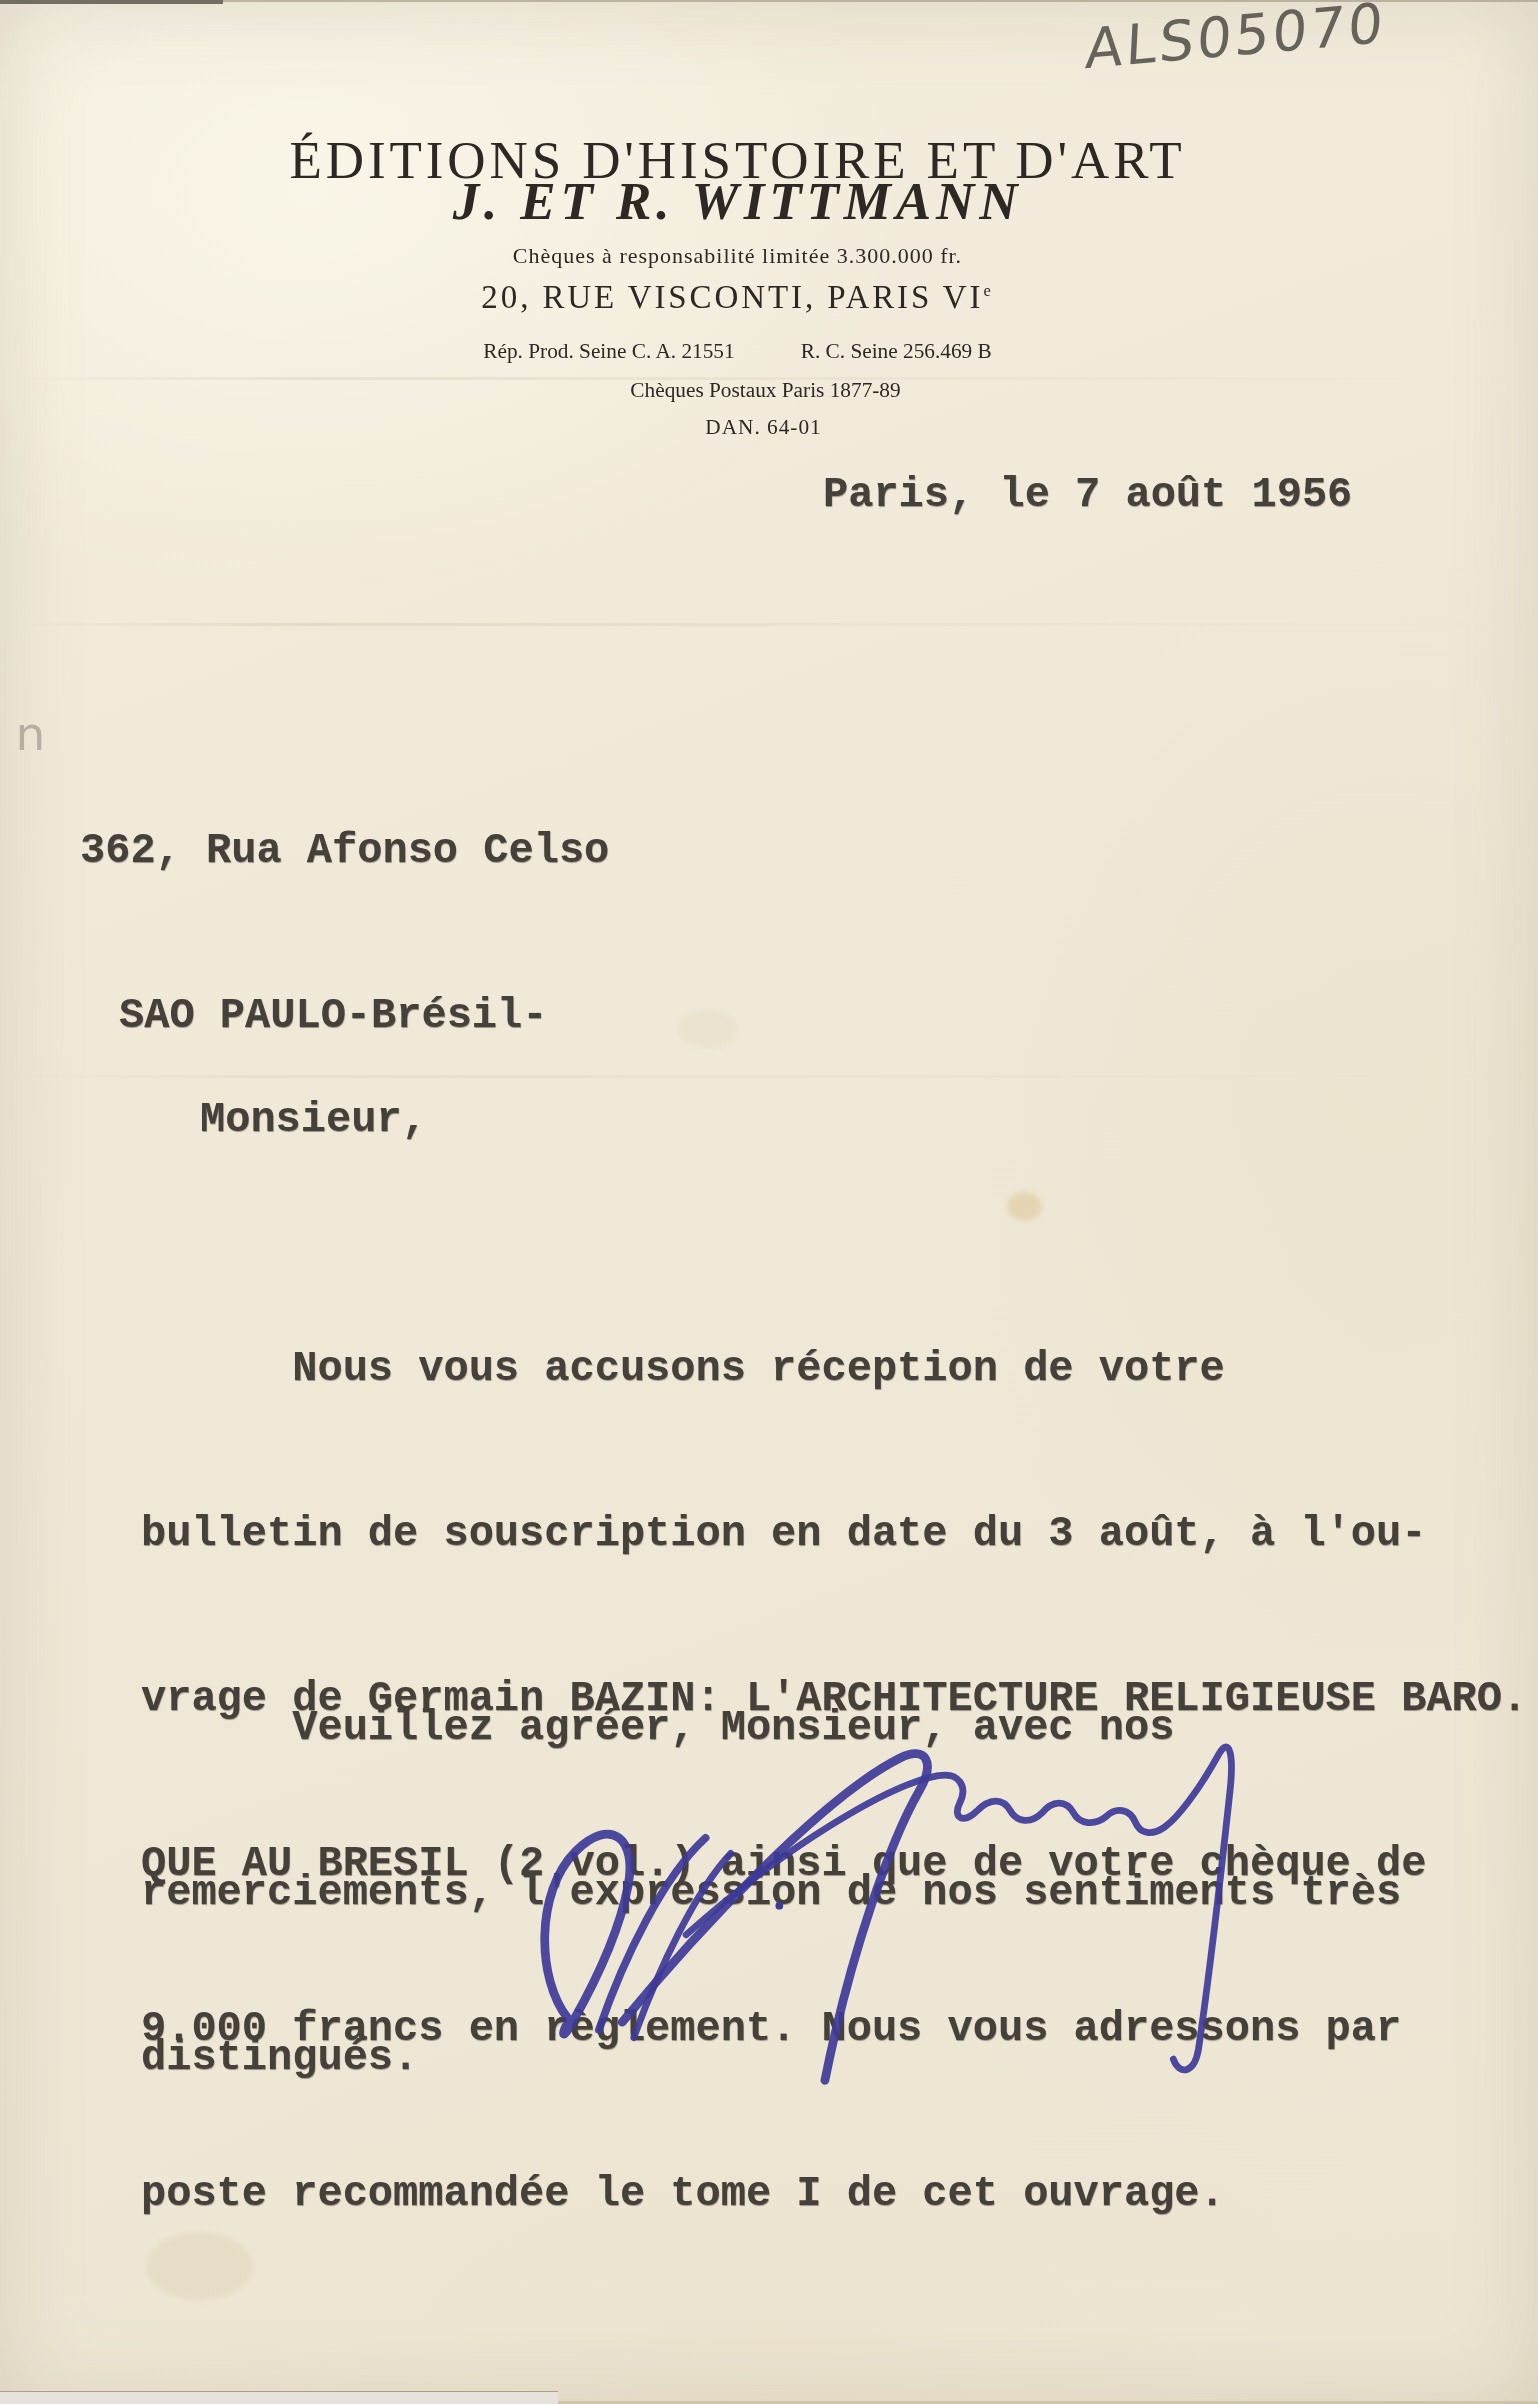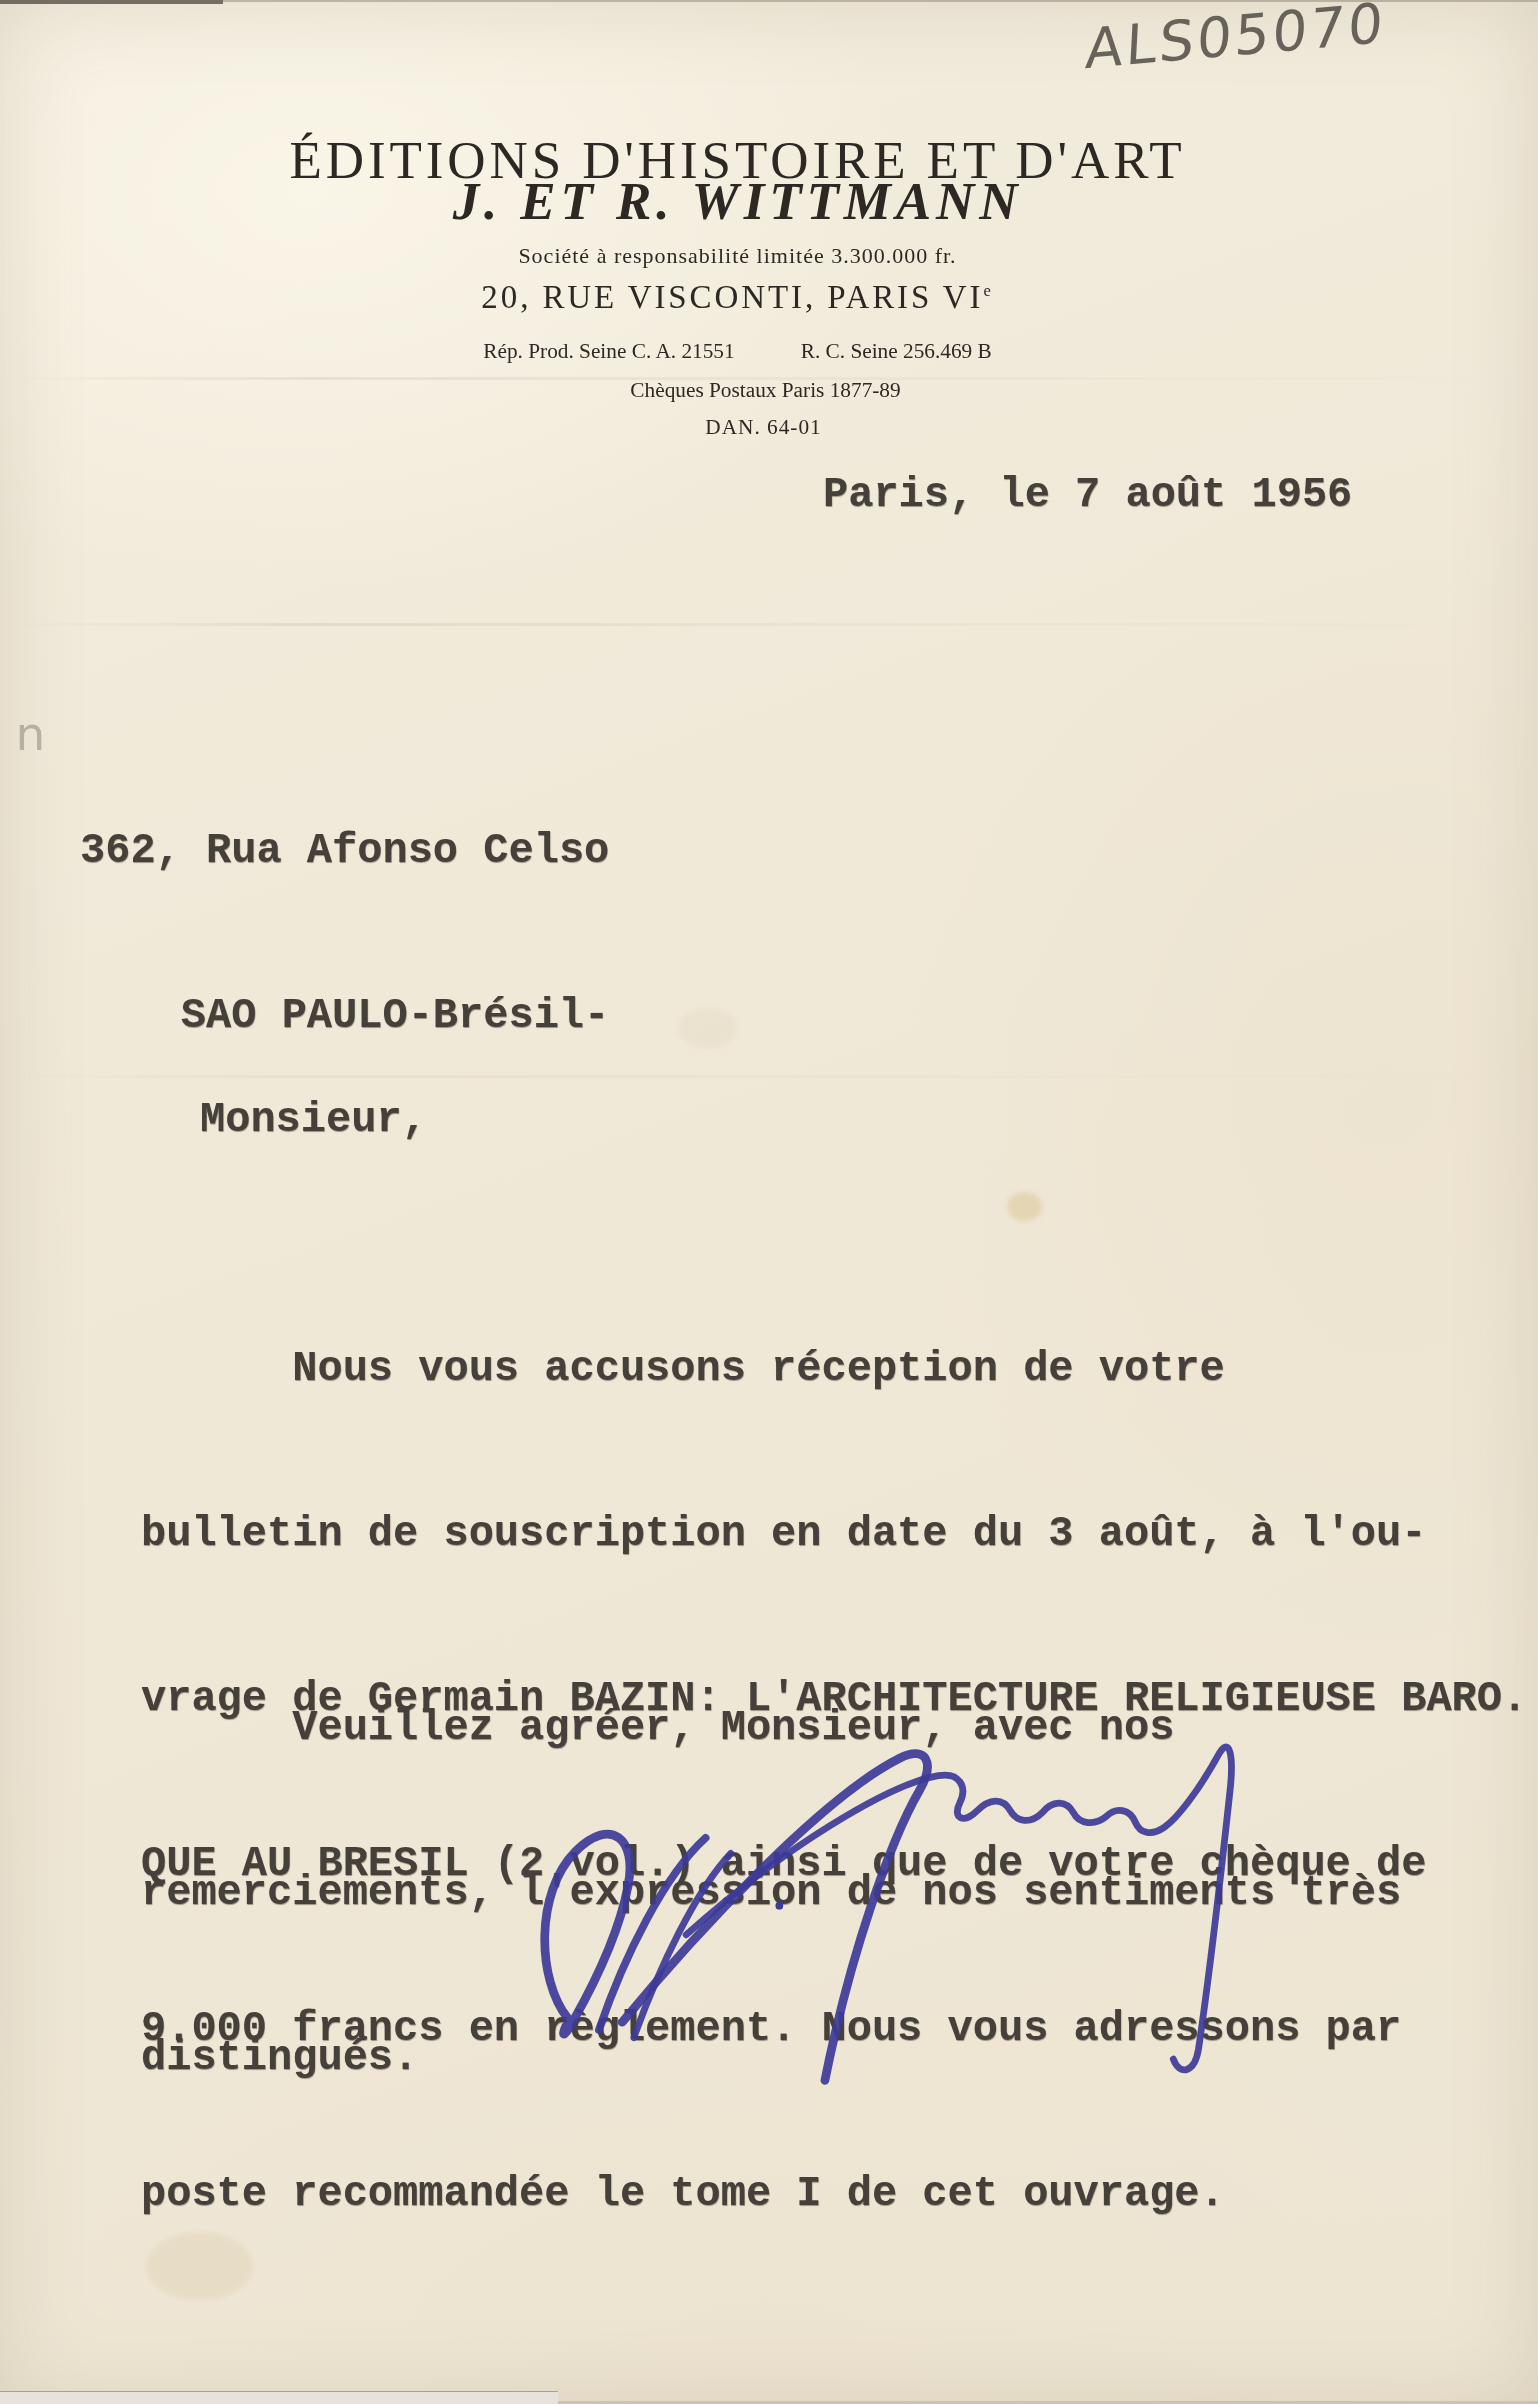--- a/index.html
+++ b/index.html
@@ -54,21 +54,21 @@
     font-family:"Liberation Mono","DejaVu Sans Mono",monospace;
     font-weight:700;
     font-size:42px;line-height:55px;
     color:#45403a;
     white-space:pre;
     text-shadow:0.5px 0.5px 0.8px rgba(55,45,35,.45);
   }
   .dateline{left:823px;top:468px;}
   .recipient{left:80px;top:714px;}
   .recipient .r0{padding-left:23px;}
-  .recipient .r2{padding-left:39px;text-align:right;}
+  .recipient .r2{padding-left:39px;}
   .salutation{left:200px;top:1093px;}
   .para1{left:141px;top:1232px;}
   .para2{left:141px;top:1591px;}
   .stray{
     position:absolute;left:15.5px;top:706px;
     font-family:"DejaVu Sans",sans-serif;
     font-size:47px;color:rgba(112,106,95,.42);
   }
   
   .sig{position:absolute;left:529px;top:1729px;}
@@ -87,21 +87,21 @@
   <div class="stain stain1"></div>
   <div class="stain stain2"></div>
   <div class="stain stain3"></div>
   <div class="edge-bottom"></div>
   <div class="edge-bottom2"></div>
 
   <div class="annotation">ALS05070</div>
 
   <div class="lh lh1">ÉDITIONS D'HISTOIRE ET D'ART</div>
   <div class="lh lh2">J. ET R. WITTMANN</div>
-  <div class="lh lh3">Société à responsabilité limitée 3.300.000 fr.</div>
+  <div class="lh lh3">Chèques à responsabilité limitée 3.300.000 fr.</div>
   <div class="lh lh4"><span>20, RUE VISCONTI, PARIS VI</span><sup>e</sup></div>
   <div class="lh lh5"><span class="gap">Rép. Prod. Seine C. A. 21551</span><span>R. C. Seine 256.469 B</span></div>
   <div class="lh lh6">Chèques Postaux Paris 1877-89</div>
   <div class="lh lh7">DAN. 64-01</div>
 
   <div class="tw dateline">Paris, le 7 août 1956</div>
 
   <div class="stray">n</div>
 
   <div class="tw recipient">

